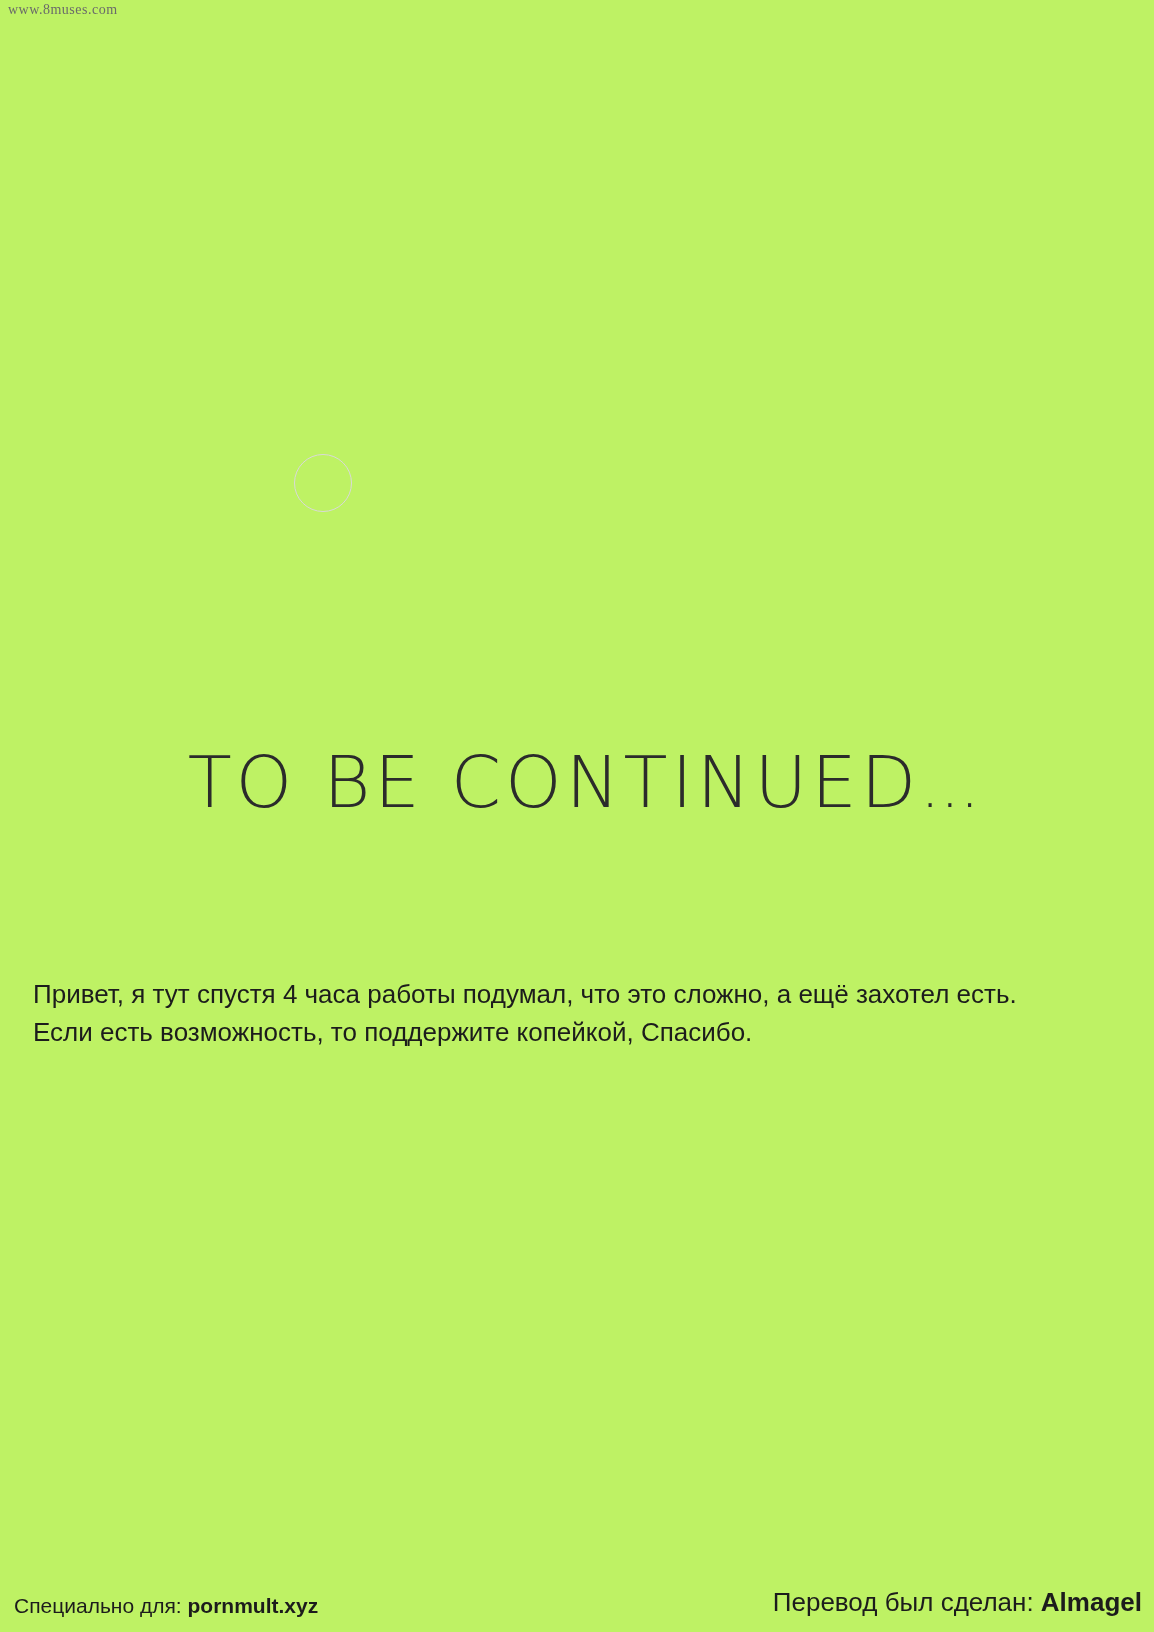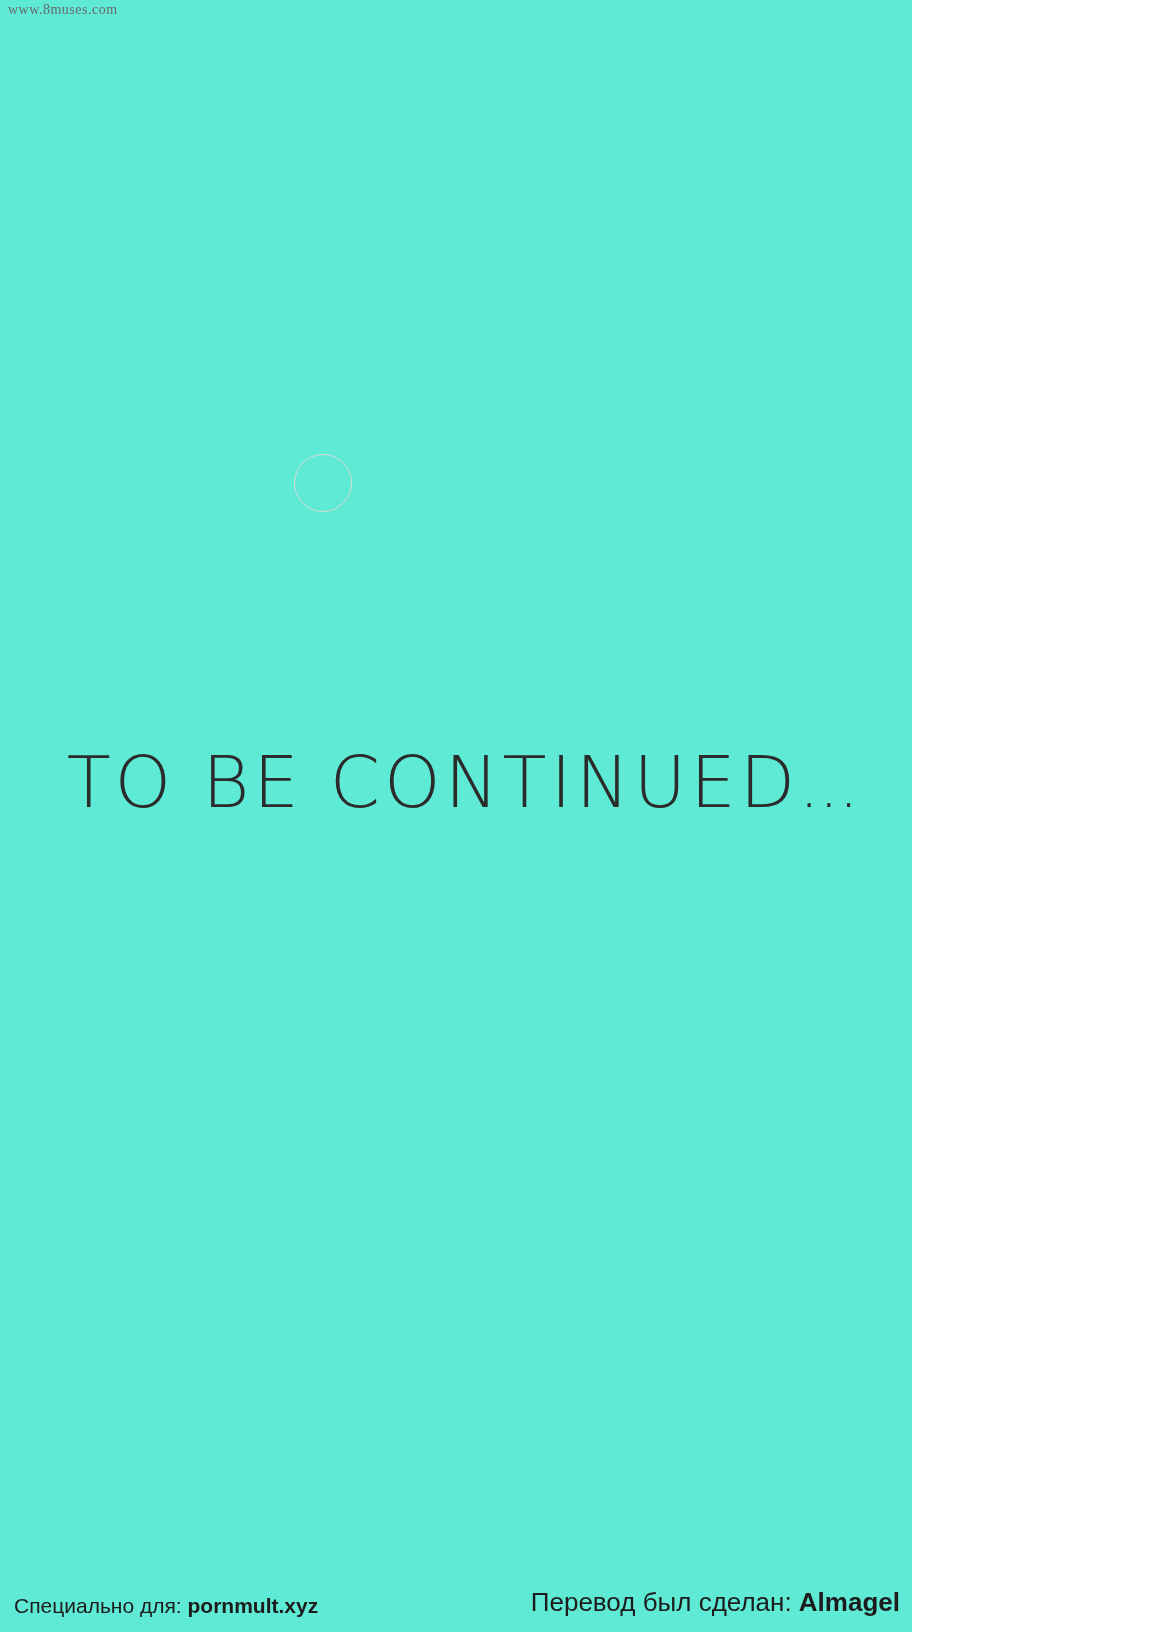--- a/index.html
+++ b/index.html
@@ -5,23 +5,23 @@
   html, body {
     margin: 0;
     padding: 0;
     background: #ffffff;
   }
   body {
     font-family: "Liberation Sans", sans-serif;
   }
   .page {
     position: relative;
-    width: 912px;
+    width: 1154px;
     height: 1632px;
-    background: #5eead4;
+    background: #bef264;
     overflow: hidden;
   }
   .watermark {
     position: absolute;
     top: 2px;
     left: 8px;
     font-family: "Liberation Serif", serif;
     font-size: 14px;
     letter-spacing: 0.5px;
     color: #6a6a6a;
@@ -104,20 +104,24 @@
 <div class="page">
 
   <div class="watermark">www.8muses.com</div>
 
   <div class="circle-mark"></div>
 
   <div class="headline">
     <span>TO BE CONTINUED</span><span class="dots">...</span>
   </div>
 
+  <div class="message">
+    <div>Привет, я тут спустя 4 часа работы подумал, что это сложно, а ещё захотел есть.</div>
+    <div>Если есть возможность, то поддержите копейкой, Спасибо.</div>
+  </div>
 
   <div class="footer">
     <div class="footer-left">
       <span>Специально для:</span>
       <span class="site">pornmult.xyz</span>
     </div>
     <div class="footer-right">
       <span>Перевод был сделан:</span>
       <span class="translator">Almagel</span>
     </div>

